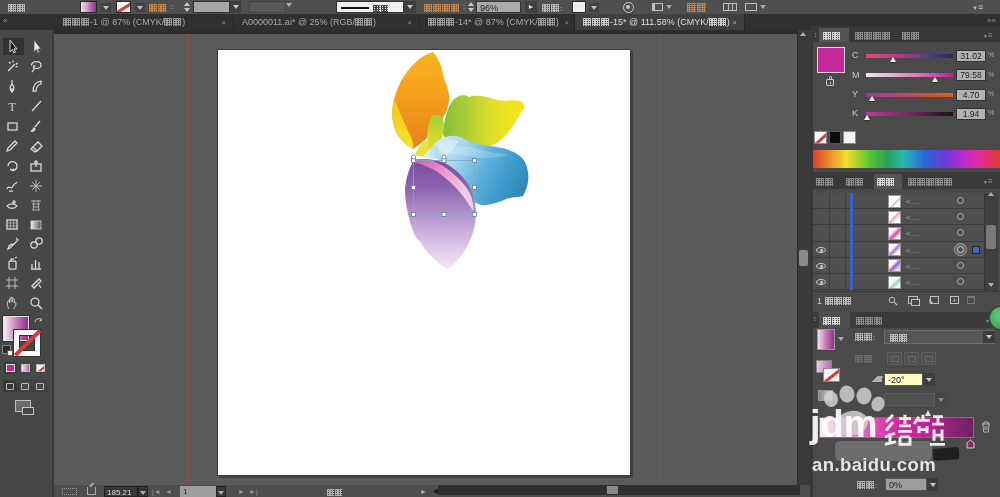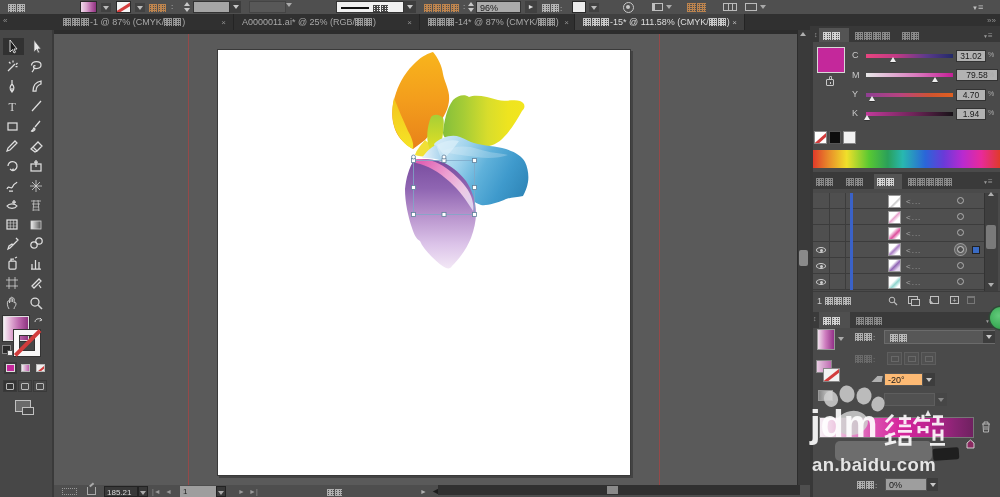--- a/index.html
+++ b/index.html
@@ -331,21 +331,21 @@
     <div style="position:absolute;left:2.5px;top:1.5px;width:1px;height:2.5px;background:#c8c8c8"></div>
   </div>
 <div style="position:absolute;left:852px;top:50px;color:#c8c8c8;font-size:9px;">C</div>
 <div style="position:absolute;left:866px;top:53.5px;width:87px;height:4px;background:linear-gradient(90deg,#e8457f,#c23a85 35%,#5a3a8a 70%,#232a68);"></div>
 <div style="position:absolute;left:889.97px;top:57px;width:0;height:0;border-left:3.5px solid transparent;border-right:3.5px solid transparent;border-bottom:5px solid #f0f0f0;filter:drop-shadow(0 1px 0 #333);"></div>
 <div style="position:absolute;left:956px;top:49.5px;width:30px;height:12px;background:#b2b2b2;border:1px solid #333;color:#1a1a1a;font-size:8.5px;padding-top:1px;text-align:center;">31.02</div>
 <div style="position:absolute;left:988px;top:51px;color:#aaa;font-size:7px;">%</div>
 <div style="position:absolute;left:852px;top:69.5px;color:#c8c8c8;font-size:9px;">M</div>
 <div style="position:absolute;left:866px;top:73.0px;width:87px;height:4px;background:linear-gradient(90deg,#e8e8e8,#d976bc 60%,#c41f96);"></div>
 <div style="position:absolute;left:932.165px;top:76.5px;width:0;height:0;border-left:3.5px solid transparent;border-right:3.5px solid transparent;border-bottom:5px solid #f0f0f0;filter:drop-shadow(0 1px 0 #333);"></div>
-<div style="position:absolute;left:956px;top:69.0px;width:42px;height:12px;background:#b2b2b2;border:1px solid #333;color:#1a1a1a;font-size:8.5px;padding-top:1px;text-align:center;">79.58</div>
+<div style="position:absolute;left:956px;top:69.0px;width:30px;height:12px;background:#b2b2b2;border:1px solid #333;color:#1a1a1a;font-size:8.5px;padding-top:1px;text-align:center;">79.58</div>
 <div style="position:absolute;left:988px;top:70.5px;color:#aaa;font-size:7px;">%</div>
 <div style="position:absolute;left:852px;top:89px;color:#c8c8c8;font-size:9px;">Y</div>
 <div style="position:absolute;left:866px;top:92.5px;width:87px;height:4px;background:linear-gradient(90deg,#8f3f93,#b8447f 40%,#d0542f 75%,#e06020);"></div>
 <div style="position:absolute;left:869.438px;top:96px;width:0;height:0;border-left:3.5px solid transparent;border-right:3.5px solid transparent;border-bottom:5px solid #f0f0f0;filter:drop-shadow(0 1px 0 #333);"></div>
 <div style="position:absolute;left:956px;top:88.5px;width:30px;height:12px;background:#b2b2b2;border:1px solid #333;color:#1a1a1a;font-size:8.5px;padding-top:1px;text-align:center;">4.70</div>
 <div style="position:absolute;left:988px;top:90px;color:#aaa;font-size:7px;">%</div>
 <div style="position:absolute;left:852px;top:108px;color:#c8c8c8;font-size:9px;">K</div>
 <div style="position:absolute;left:866px;top:111.5px;width:87px;height:4px;background:linear-gradient(90deg,#c23a9b,#6e2458 55%,#171217);"></div>
 <div style="position:absolute;left:863.957px;top:115px;width:0;height:0;border-left:3.5px solid transparent;border-right:3.5px solid transparent;border-bottom:5px solid #f0f0f0;filter:drop-shadow(0 1px 0 #333);"></div>
 <div style="position:absolute;left:956px;top:107.5px;width:30px;height:12px;background:#b2b2b2;border:1px solid #333;color:#1a1a1a;font-size:8.5px;padding-top:1px;text-align:center;">1.94</div>
@@ -460,21 +460,21 @@
 <div style="position:absolute;left:887px;top:352px;width:15px;height:13px;background:#505050;border:1px solid #5e5e5e;">
     <div style="margin:3px auto;width:8px;height:6px;border:1px solid #686868"></div>
   </div>
 <div style="position:absolute;left:904px;top:352px;width:15px;height:13px;background:#505050;border:1px solid #5e5e5e;">
     <div style="margin:3px auto;width:8px;height:6px;border:1px solid #686868"></div>
   </div>
 <div style="position:absolute;left:921px;top:352px;width:15px;height:13px;background:#505050;border:1px solid #5e5e5e;">
     <div style="margin:3px auto;width:8px;height:6px;border:1px solid #686868"></div>
   </div>
 <div style="position:absolute;left:872px;top:376px;width:0;height:0;border-left:5px solid transparent;border-bottom:6px solid #b0b0b0;border-right:5px solid #b0b0b0;transform:skewX(-10deg);"></div>
-<div style="position:absolute;left:884px;top:373px;width:39px;height:13px;background:#fdba74;border:1px solid #555;color:#1a1a1a;font-size:9px;padding:1px 0 0 3px;">-20°</div>
+<div style="position:absolute;left:884px;top:373px;width:39px;height:13px;background:#fef9c3;border:1px solid #555;color:#1a1a1a;font-size:9px;padding:1px 0 0 3px;">-20°</div>
 <div style="position:absolute;left:923px;top:373px;width:12px;height:13px;background:#3d3d3d;">
     <div class="tri-d" style="margin:4.5px auto 0"></div>
   </div>
 <div style="position:absolute;left:818px;top:390px;width:15px;height:11px;border:1px solid #999;background:linear-gradient(90deg,#888,#ddd);"></div>
 <div style="position:absolute;left:884px;top:393px;width:51px;height:13px;background:#515151;border:1px solid #5e5e5e;"></div>
 <div style="position:absolute;left:935px;top:393px;width:12px;height:13px;background:#464646;">
     <div class="tri-d" style="margin:4.5px auto 0;border-top-color:#888"></div>
   </div>
 <div style="position:absolute;left:819px;top:417px;width:155px;height:21px;background:linear-gradient(90deg,#f6eef4 0%,#ecc2de 12%,#dc59b4 32%,#d6269c 52%,#bc2390 72%,#8a2474 88%,#6f2160 100%);border:1px solid #777;"></div>
 <div style="position:absolute;left:925px;top:410px;width:0;height:0;border-left:3.5px solid transparent;border-right:3.5px solid transparent;border-bottom:6px solid #e8e8e8;"></div>

